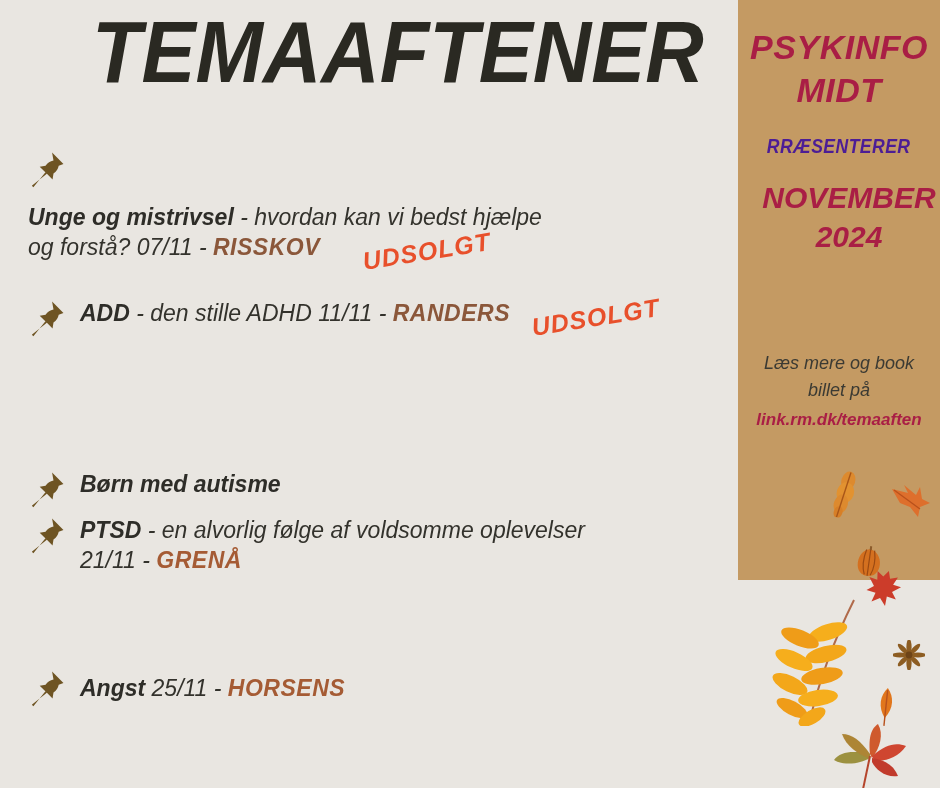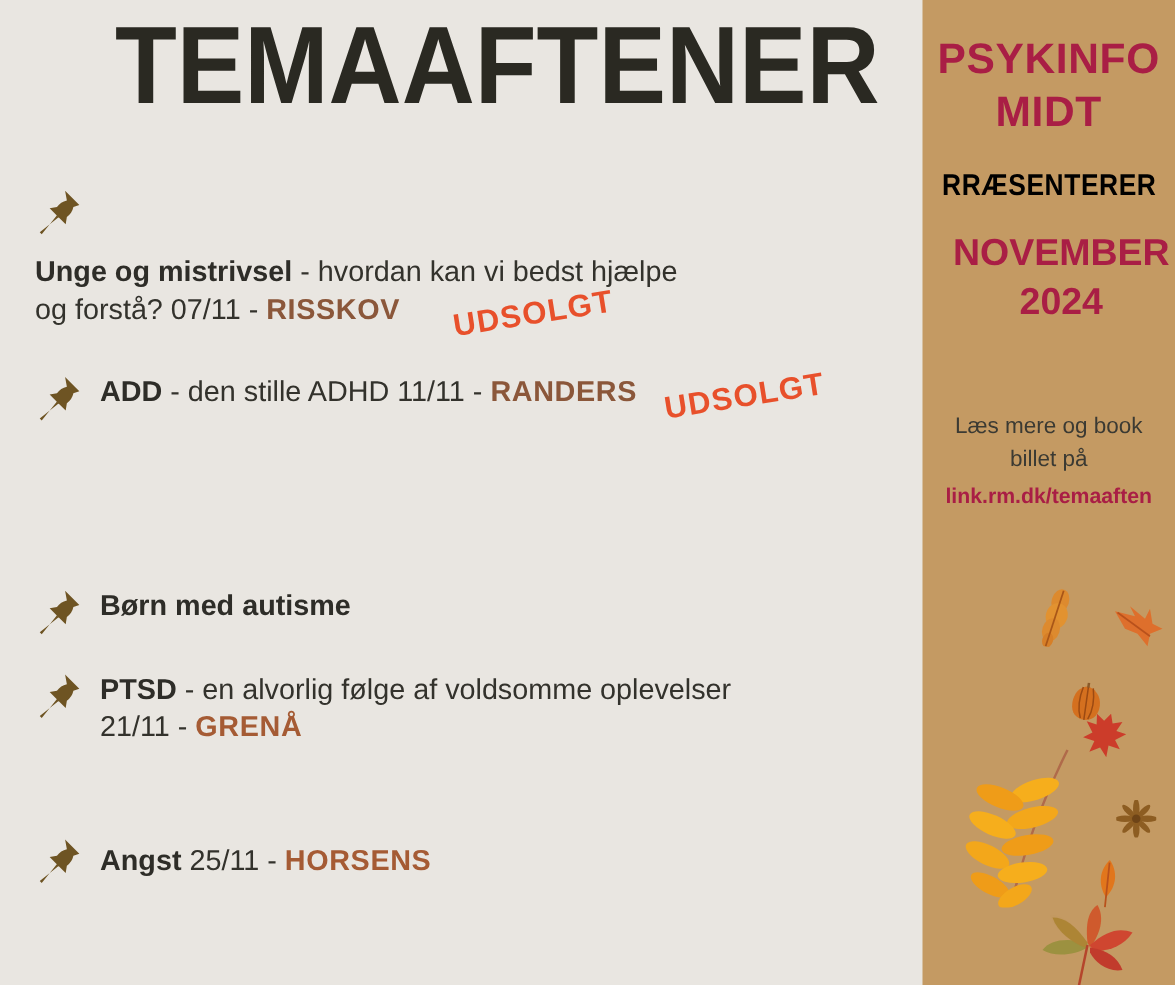--- a/index.html
+++ b/index.html
@@ -13,20 +13,21 @@
     --udsolgt-orange:#e8502b;
     --pin-brown:#6e5423;
     --sidebar-text:#3b3a33;
   }
   *{margin:0;padding:0;box-sizing:border-box;}
   html,body{background:#fff;}
   body{font-family:"Liberation Sans", sans-serif;}
   .poster{
     position:relative;width:940px;height:788px;overflow:hidden;
     background:var(--background);
+    font-style:italic;
   }
   
   .title{
     position:absolute;left:92px;top:2px;
     font-size:88px;line-height:100px;font-weight:700;
     color:var(--title-ink);letter-spacing:0px;white-space:nowrap;
     transform:scaleX(0.92);transform-origin:left top;
   }
   
   .event{position:absolute;left:28px;display:flex;gap:14px;}
@@ -37,35 +38,35 @@
   .loc{font-weight:700;letter-spacing:0.5px;}
   .loc.dark{color:var(--location-brown);}
   .loc.light{color:var(--location-terracotta);}
   .badge{
     position:absolute;font-weight:700;font-size:25px;letter-spacing:1px;
     color:var(--udsolgt-orange);transform:rotate(-9deg);white-space:nowrap;
   }
   .ev1{top:150px;flex-direction:column;}  .ev1 .badge{left:334px;top:34px;}
   .ev2{top:298px;}  .ev2 .badge{left:451px;top:4px;}
   .ev3{top:426px;margin-top:43px;}
-  .ev4{top:536px;justify-content:space-between;}
+  .ev4{top:515px;justify-content:space-between;}
   .ev5{top:668px;align-items:center;}
   
   .sidebar{
-    position:absolute;left:738px;top:0;width:202px;height:788px;
+    position:absolute;left:738px;top:0;width:202px;height:580px;
     background:var(--sidebar-background);text-align:center;
   }
   .brand{
     margin-top:26px;font-size:34px;line-height:43px;font-weight:700;
     color:var(--crimson);letter-spacing:0.5px;
   }
-  .presents{margin-top:23px;font-size:24px;color:#000000;font-weight:700;}
+  .presents{margin-top:23px;font-size:20px;color:#4c1d95;font-weight:700;}
   .presents span{display:inline-block;transform:scaleX(0.88);letter-spacing:0.5px;}
   .month{margin-top:20px;font-size:30px;line-height:39px;font-weight:700;color:var(--crimson);margin-left:20px;}
-  .book{margin-top:66px;font-size:18px;line-height:27px;color:var(--sidebar-text);}
+  .book{margin-top:94px;font-size:18px;line-height:27px;color:var(--sidebar-text);}
   .booklink{display:block;margin-top:2px;font-size:17px;font-weight:700;color:var(--crimson);text-decoration:none;}
   
   .leaf{position:absolute;}
   .leaf svg{display:block;width:100%;height:100%;}
   .oak{left:80px;top:470px;width:52px;height:48px;transform:rotate(8deg);}
   .edge-leaf{left:152px;top:483px;width:42px;height:36px;}
   .physalis{left:117px;top:546px;width:28px;height:32px;transform:rotate(8deg);}
   .maple{left:125px;top:570px;width:40px;height:38px;transform:rotate(18deg);}
   .rowan{left:32px;top:598px;width:92px;height:128px;}
   .anise{left:155px;top:640px;width:32px;height:30px;}

